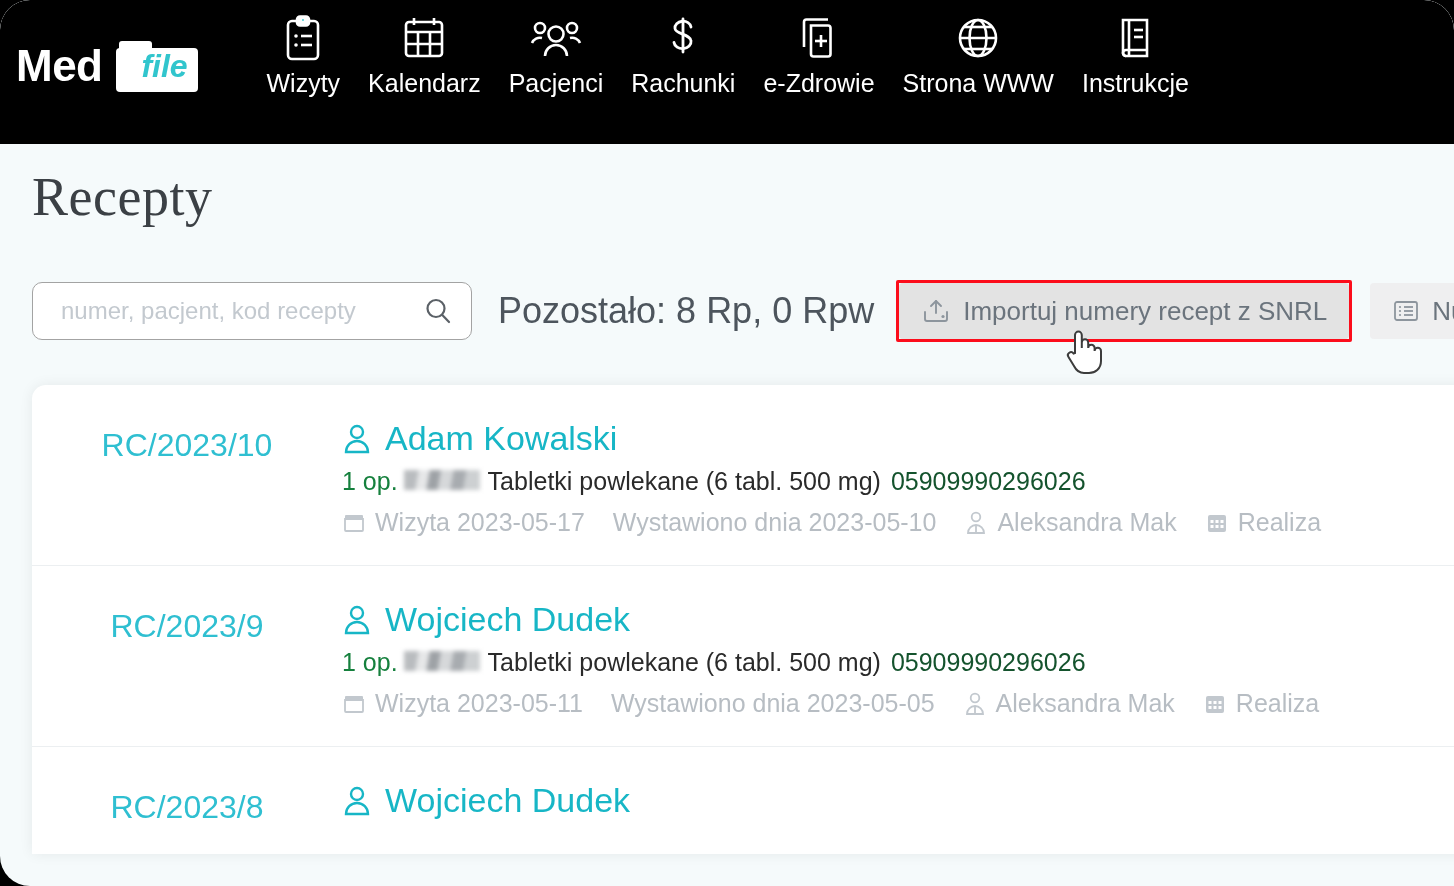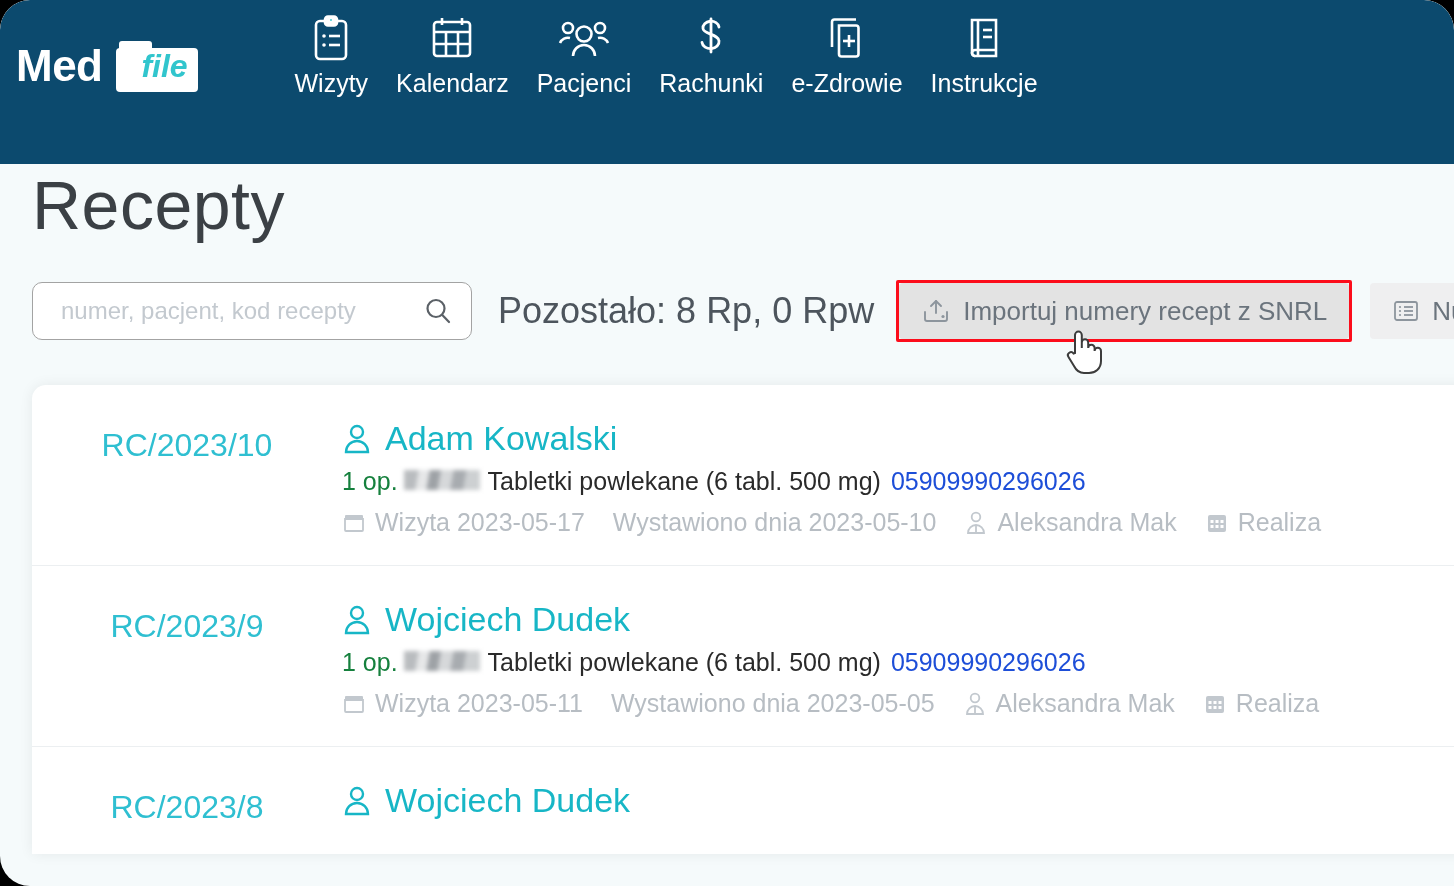--- a/index.html
+++ b/index.html
@@ -19,28 +19,27 @@
     border-top-right-radius: 30px;
     border-bottom-left-radius: 30px;
     overflow: hidden;
   }
 
   
   .topnav {
     position: absolute;
     top: 0; left: 0;
     width: 1454px;
-    height: 164px;
-    background: #0c4a6e;
+    height: 144px;
+    background: #000000;
     border-top-left-radius: 30px;
     border-top-right-radius: 30px;
     display: flex;
     align-items: flex-start;
     box-sizing: border-box;
-    gap: 28px;
   }
 
   .brand {
     display: flex;
     align-items: center;
     margin-left: 16px;
     margin-top: 38px;
     user-select: none;
   }
   .brand-med {
@@ -99,25 +98,26 @@
     margin-top: 6px;
     white-space: nowrap;
     line-height: 1.1;
   }
 
   
   .page-title {
     position: absolute;
     left: 32px;
     top: 168px;
-    font-size: 68px;
+    font-size: 54px;
     color: #3b4045;
     font-weight: normal;
     letter-spacing: 0.5px;
     line-height: 1.1;
+    font-family: Liberation Serif, serif;
   }
 
   .toolbar {
     position: absolute;
     left: 32px;
     top: 281px;
     display: flex;
     align-items: center;
     height: 60px;
   }
@@ -256,21 +256,21 @@
         #b9bcbf 0%, #b9bcbf 18%,
         #e6e7e8 19%, #e6e7e8 32%,
         #9ea2a6 33%, #9ea2a6 46%,
         #d6d8da 47%, #d6d8da 62%,
         #a8acb0 63%, #a8acb0 78%,
         #cdd0d2 79%, #cdd0d2 100%);
     filter: blur(2px);
     vertical-align: middle;
   }
   .rx-drug .drugname { color: #2a2a2a; }
-  .rx-drug .ean { color: #1d4ed8; margin-left: 10px; }
+  .rx-drug .ean { color: #14532d; margin-left: 10px; }
 
   .rx-meta {
     margin-top: 12px;
     font-size: 25px;
     color: #b7bdc3;
     display: flex;
     align-items: center;
     white-space: nowrap;
   }
   .rx-meta .meta-chunk { display: flex; align-items: center; margin-right: 28px; }
@@ -359,20 +359,32 @@
           <svg width="48" height="50" viewBox="0 0 48 50" fill="none" stroke="#ffffff" stroke-width="2.6">
             <path d="M9 33 L9 8 A2.5 2.5 0 0 1 11.5 5.5 L33 5.5"></path>
             <path d="M16 11.5 L33 11.5 A2.5 2.5 0 0 1 35.5 14 L35.5 40 A2.5 2.5 0 0 1 33 42.5 L18.5 42.5 A2.5 2.5 0 0 1 16 40 Z"></path>
             <line x1="26" y1="21" x2="26" y2="33"></line>
             <line x1="20" y1="27" x2="32" y2="27"></line>
           </svg>
         </span>
         <span class="nav-label">e-Zdrowie</span>
       </div>
 
+      <div class="navitem">
+        <span class="nav-icon">
+          <svg width="48" height="50" viewBox="0 0 48 50" fill="none" stroke="#ffffff" stroke-width="2.6">
+            <circle cx="24" cy="24" r="18"></circle>
+            <ellipse cx="24" cy="24" rx="8.5" ry="18"></ellipse>
+            <line x1="6" y1="24" x2="42" y2="24"></line>
+            <line x1="9.5" y1="13" x2="38.5" y2="13"></line>
+            <line x1="9.5" y1="35" x2="38.5" y2="35"></line>
+          </svg>
+        </span>
+        <span class="nav-label">Strona WWW</span>
+      </div>
 
       <div class="navitem">
         <span class="nav-icon">
           <svg width="44" height="50" viewBox="0 0 44 50" fill="none" stroke="#ffffff" stroke-width="2.6">
             <path d="M10 6 L34 6 L34 42 L13 42 A3 3 0 0 1 10 39 Z"></path>
             <line x1="16" y1="6" x2="16" y2="42"></line>
             <line x1="21" y1="16" x2="30" y2="16"></line>
             <line x1="21" y1="23" x2="30" y2="23"></line>
             <path d="M13 42 A3 3 0 0 1 13 36 L34 36"></path>
           </svg>

